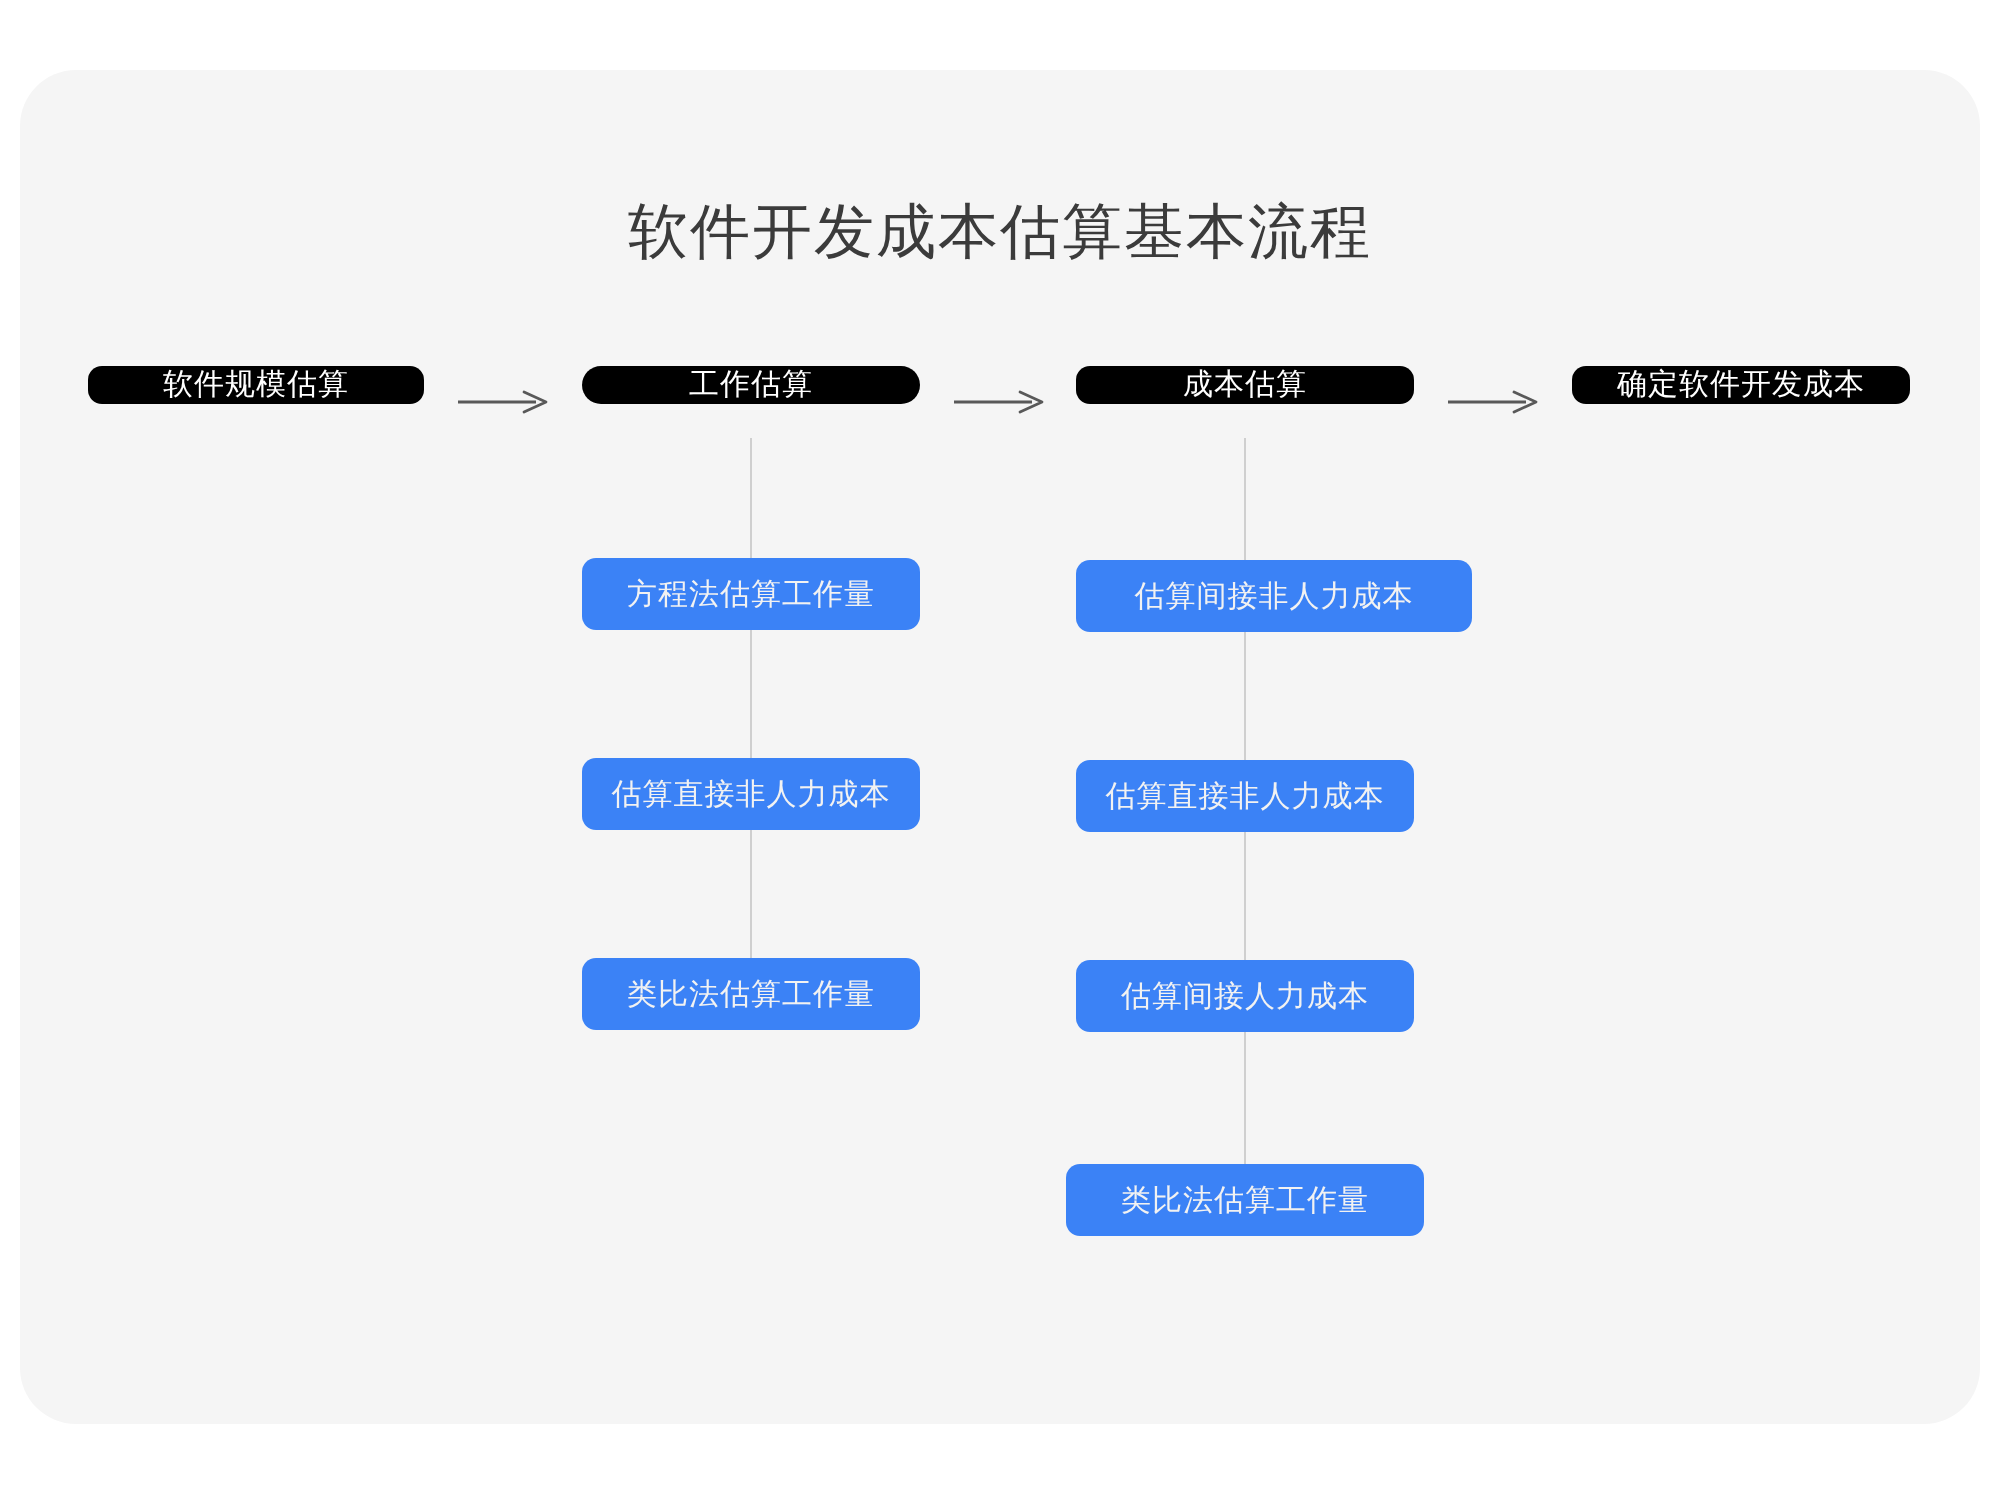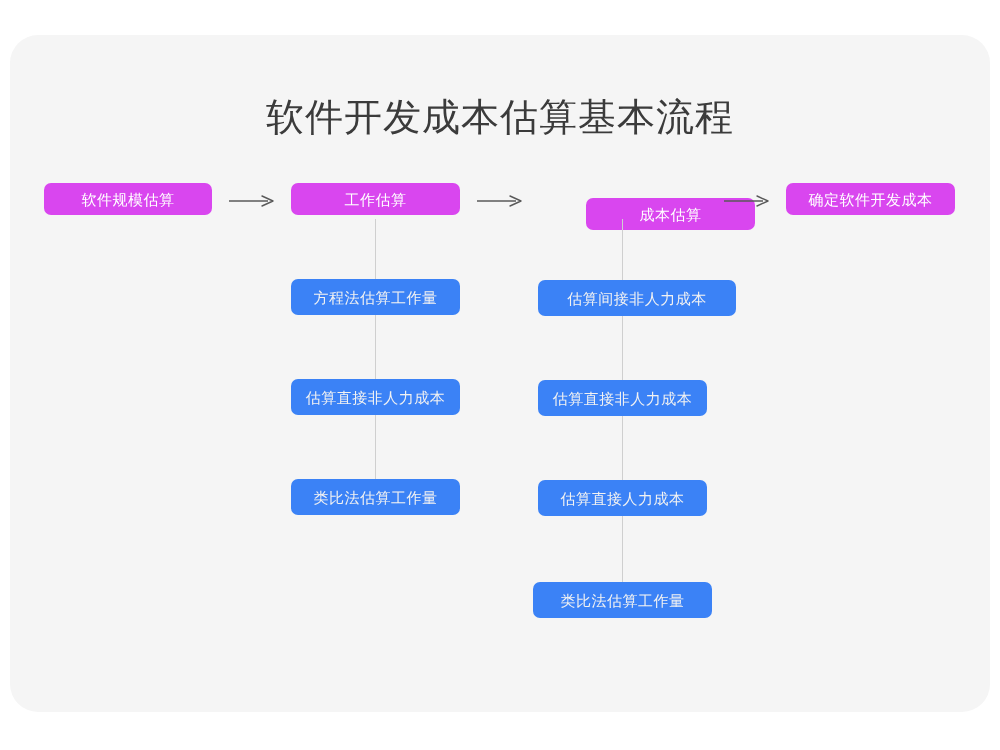--- a/index.html
+++ b/index.html
@@ -27,43 +27,43 @@
     height: 677px;
     background: #f5f5f5;
     border-radius: 28px;
   }
   #title {
     position: absolute;
     left: 0;
     top: 96px;
     width: 1000px;
     text-align: center;
-    font-size: 38px;
+    font-size: 30px;
     line-height: 42px;
     color: #3b3b3b;
     letter-spacing: 1px;
     font-weight: 400;
     white-space: nowrap;
   }
   .node {
     position: absolute;
     box-sizing: border-box;
     display: flex;
     align-items: center;
     justify-content: center;
     border-radius: 7px;
     font-size: 15px;
     line-height: 1;
     white-space: nowrap;
     letter-spacing: 0.5px;
   }
   .node.primary {
-    background: #d946ef;
+    background: #000000;
     color: #ffffff;
-    height: 32px;
+    height: 19px;
   }
   .node.secondary {
     background: #3b82f6;
     color: #f2f2f2;
     height: 36px;
   }
   .connector {
     position: absolute;
     width: 1px;
     background: #cfcfcf;
@@ -71,22 +71,22 @@
   .arrow {
     position: absolute;
     height: 24px;
     display: flex;
     align-items: center;
     justify-content: center;
   }
   .arrow svg { display: block; }
   
   #n-scale   { left: 44px;  top: 183px; width: 168px; }
-  #n-effort  { left: 291px; top: 183px; width: 169px; }
-  #n-cost    { left: 538px; top: 198px; width: 169px; margin-left: 48px; }
+  #n-effort  { left: 291px; top: 183px; width: 169px; border-radius: 12px; }
+  #n-cost    { left: 538px; top: 183px; width: 169px; }
   #n-final   { left: 786px; top: 183px; width: 169px; }
   #a1 { left: 228px; top: 189px; width: 48px; }
   #a2 { left: 476px; top: 189px; width: 48px; }
   #a3 { left: 723px; top: 189px; width: 48px; }
   
   #c1-1 { left: 291px; top: 279px; width: 169px; }
   #c1-2 { left: 291px; top: 379px; width: 169px; }
   #c1-3 { left: 291px; top: 479px; width: 169px; }
   #l1-0 { left: 375px; top: 219px; height: 60px; }
   #l1-1 { left: 375px; top: 315px; height: 64px; }
@@ -148,18 +148,18 @@
   <div class="connector" id="l1-2"></div>
   <div class="node secondary" id="c1-3">类比法估算工作量</div>
 
   <div class="connector" id="l2-0"></div>
   <div class="node secondary" id="c2-1">估算间接非人力成本</div>
 
   <div class="connector" id="l2-1"></div>
   <div class="node secondary" id="c2-2">估算直接非人力成本</div>
 
   <div class="connector" id="l2-2"></div>
-  <div class="node secondary" id="c2-3">估算直接人力成本</div>
+  <div class="node secondary" id="c2-3">估算间接人力成本</div>
 
   <div class="connector" id="l2-3"></div>
   <div class="node secondary" id="c2-4">类比法估算工作量</div>
 
 </div>
 
 </body></html>

